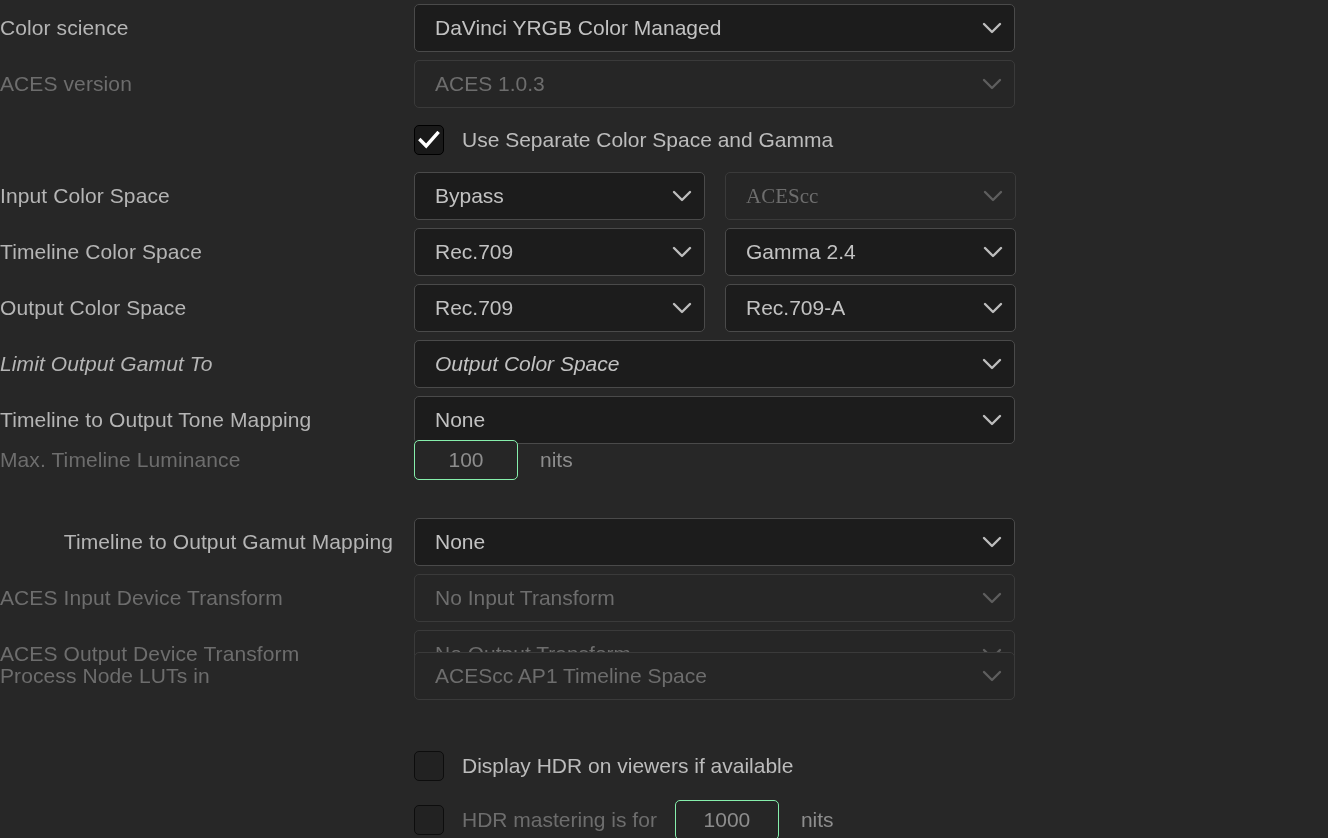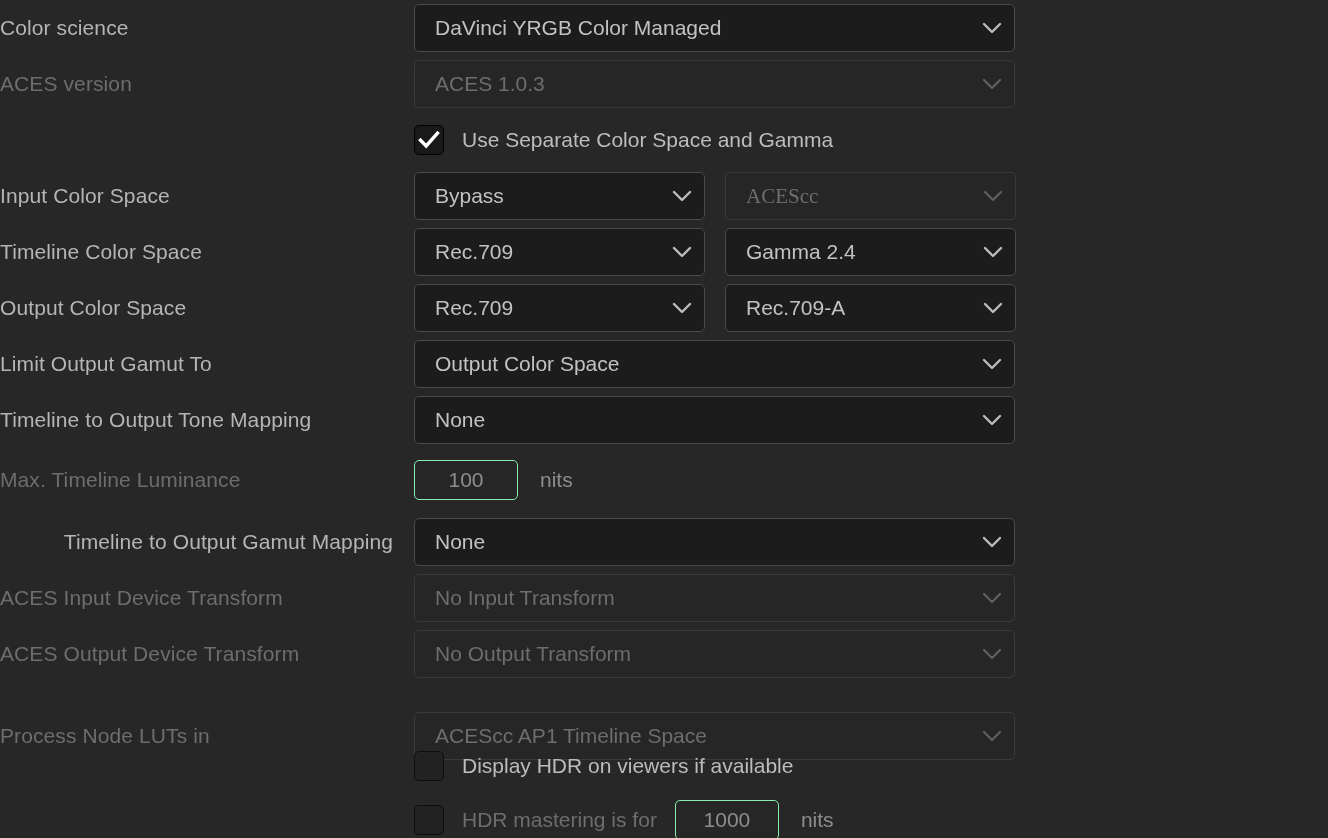--- a/index.html
+++ b/index.html
@@ -263,21 +263,21 @@
         <div class="dd half" style="margin-left: 20px; gap: 28px;">
           <span class="val">Rec.709-A</span>
           <span class="chev">
             <svg width="20" height="12" viewBox="0 0 20 12" fill="none" aria-hidden="true">
               <path d="M2 2 L10 10 L18 2" stroke-width="2.4" stroke-linecap="round" stroke-linejoin="round"></path>
             </svg>
           </span>
         </div>
       </div>
     </div>
-    <div class="row" style="top: 344px;">
+    <div class="row" style="top: 344px; font-style: italic;">
       <div class="label">Limit Output Gamut To</div>
       <div class="fields">
         <div class="dd wide">
           <span class="val">Output Color Space</span>
           <span class="chev">
             <svg width="20" height="12" viewBox="0 0 20 12" fill="none" aria-hidden="true">
               <path d="M2 2 L10 10 L18 2" stroke-width="2.4" stroke-linecap="round" stroke-linejoin="round"></path>
             </svg>
           </span>
         </div>
@@ -289,21 +289,21 @@
         <div class="dd wide">
           <span class="val">None</span>
           <span class="chev">
             <svg width="20" height="12" viewBox="0 0 20 12" fill="none" aria-hidden="true">
               <path d="M2 2 L10 10 L18 2" stroke-width="2.4" stroke-linecap="round" stroke-linejoin="round"></path>
             </svg>
           </span>
         </div>
       </div>
     </div>
-    <div class="row" style="top: 460px;">
+    <div class="row" style="top: 440px;">
       <div class="label disabled">Max. Timeline Luminance</div>
       <div class="fields">
         <div class="numfield">100</div>
         <span class="unit">nits</span>
       </div>
     </div>
     <div class="row" style="top: 522px;">
       <div class="label overflow">
         <span>Timeline to Output Gamut Mapping</span>
       </div>
@@ -337,21 +337,21 @@
         <div class="dd wide disabled">
           <span class="val">No Output Transform</span>
           <span class="chev">
             <svg width="20" height="12" viewBox="0 0 20 12" fill="none" aria-hidden="true">
               <path d="M2 2 L10 10 L18 2" stroke-width="2.4" stroke-linecap="round" stroke-linejoin="round"></path>
             </svg>
           </span>
         </div>
       </div>
     </div>
-    <div class="row" style="top: 716px;">
+    <div class="row" style="top: 656px;">
       <div class="label disabled">Process Node LUTs in</div>
       <div class="fields">
         <div class="dd wide disabled">
           <span class="val">ACEScc AP1 Timeline Space</span>
           <span class="chev">
             <svg width="20" height="12" viewBox="0 0 20 12" fill="none" aria-hidden="true">
               <path d="M2 2 L10 10 L18 2" stroke-width="2.4" stroke-linecap="round" stroke-linejoin="round"></path>
             </svg>
           </span>
         </div>

